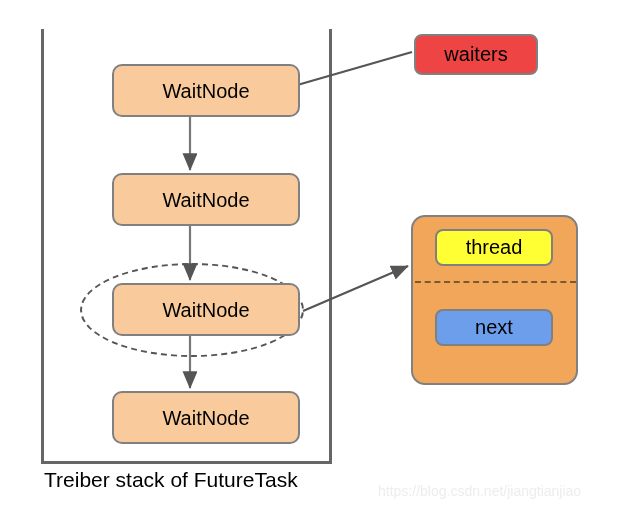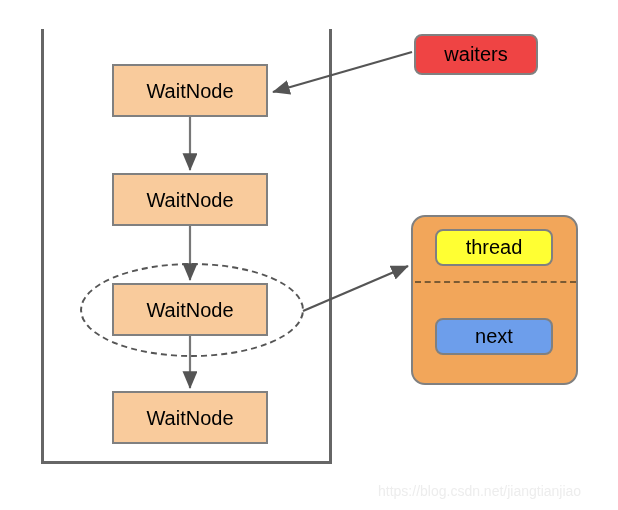--- a/index.html
+++ b/index.html
@@ -27,25 +27,25 @@
     border-left: 3px solid #666666;
     border-right: 3px solid #666666;
     border-bottom: 3px solid #666666;
     border-top: none;
     box-sizing: border-box;
     background: transparent;
   }
   
   .waitnode {
     position: absolute;
-    width: 156px;
+    width: 188px;
     height: 53px;
     background: #F9CB9C;
     border: 2px solid #808080;
-    border-radius: 0;
+    border-radius: 10px;
     box-sizing: border-box;
     display: flex;
     align-items: center;
     justify-content: center;
     font-size: 20px;
     color: #000000;
     line-height: 1;
   }
   .wn1 { left: 112px; top: 64px; }
   .wn2 { left: 112px; top: 173px; }
@@ -95,21 +95,21 @@
     font-size: 20px;
     color: #000000;
   }
   .field-thread {
     left: 22px;
     top: 12px;
     background: #FFFF33;
   }
   .field-next {
     left: 22px;
-    top: 101px;
+    top: 92px;
     background: #6D9EEB;
   }
   .panel-divider {
     position: absolute;
     left: 2px;
     top: 64px;
     width: 161px;
     height: 0;
     border-top: 2px dashed #7a5a33;
   }
@@ -203,16 +203,17 @@
   <div class="detail-panel">
     <div class="field-box field-thread">
       <span>thread</span>
     </div>
     <div class="panel-divider"></div>
     <div class="field-box field-next">
       <span>next</span>
     </div>
   </div>
 
+  <div class="caption">Treiber stack of FutureTask</div>
 
   <div class="watermark">https://blog.csdn.net/jiangtianjiao</div>
 
 </div>
 
 </body></html>

